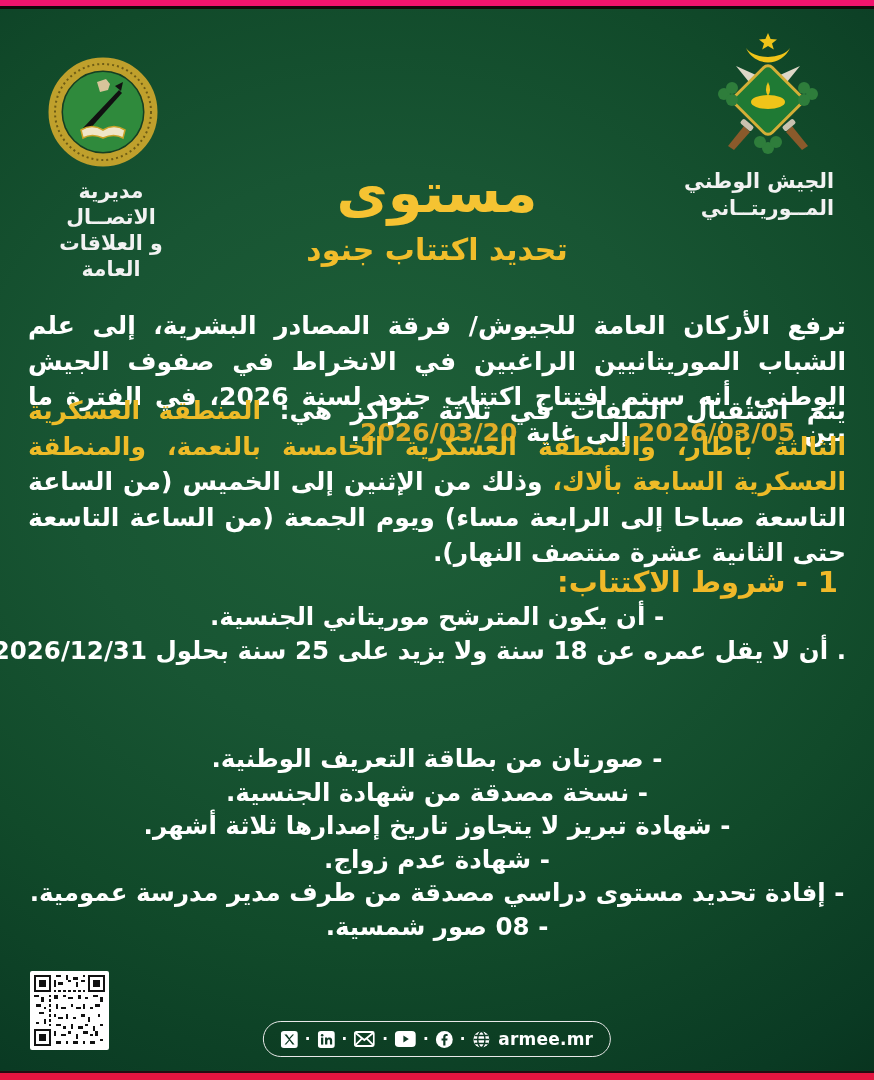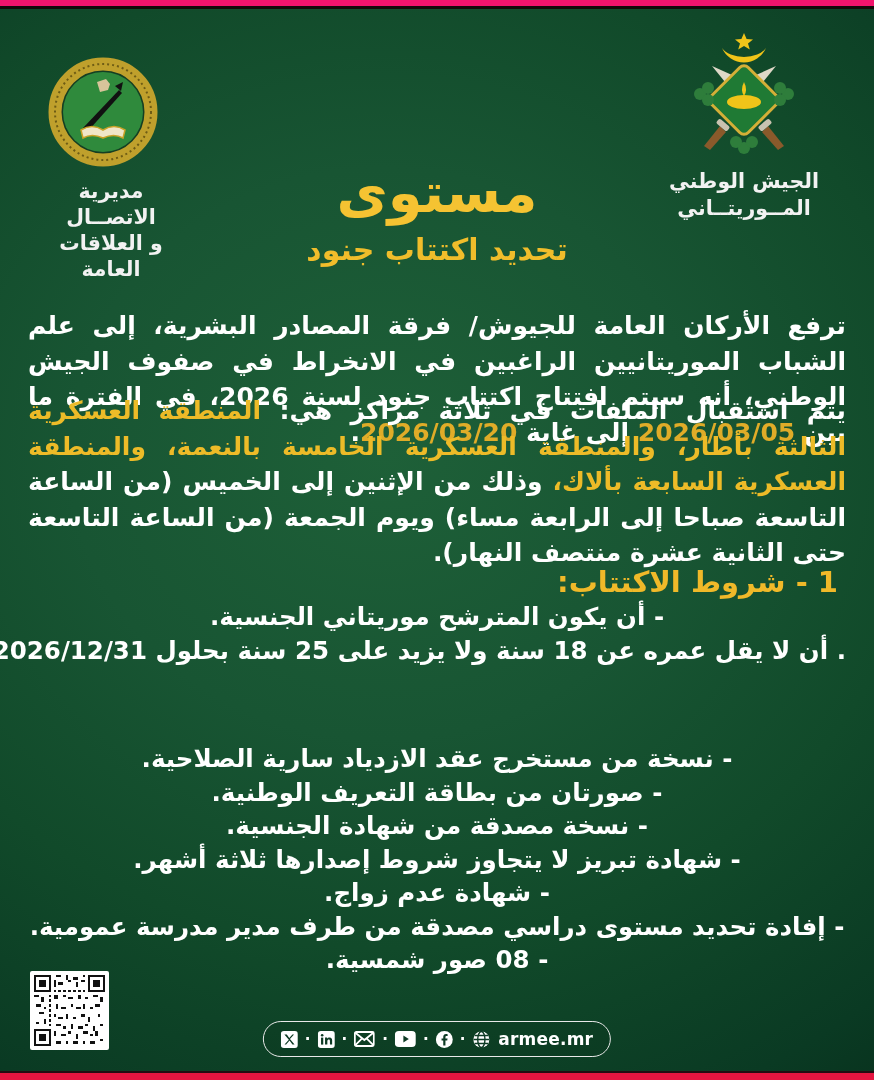--- a/index.html
+++ b/index.html
@@ -8,21 +8,21 @@
     font-family:"DejaVu Sans",sans-serif;font-weight:bold;color:#ffffff;
     background:
       radial-gradient(120% 88% at 44% 42%, #1e6038 0%, #185533 30%, #114a2a 52%, #0a3a23 74%, #052817 94%, #04220f 100%);
     direction:rtl;
   }
   .strip-top{position:absolute;top:0;left:0;right:0;height:6px;background:#f2146d;border-bottom:3px solid #150a0a;}
   .strip-bottom{position:absolute;bottom:0;left:0;right:0;height:7px;background:#e41540;border-top:2px solid #230d12;}
 
   .logo-left{position:absolute;left:22px;top:56px;width:162px;text-align:center;}
   .logo-left .caption{margin-top:6px;font-size:20.5px;line-height:26px;color:#f2f2f2;margin-left:16px;}
-  .logo-right{position:absolute;right:40px;top:30px;width:180px;text-align:center;}
+  .logo-right{position:absolute;right:40px;top:30px;width:180px;}
   .logo-right .caption{margin-top:2px;font-size:20.5px;line-height:27px;color:#f2f2f2;}
 
   .title-block{position:absolute;top:163px;left:0;right:0;text-align:center;}
   .title{font-size:56px;line-height:60px;color:#f5c332;}
   .subtitle{font-size:30px;line-height:38px;color:#f0bd2b;margin-top:8px;}
 
   .para{position:absolute;right:28px;left:28px;margin:0;font-size:25px;line-height:35.5px;
         text-align:justify;text-align-last:right;letter-spacing:0;}
   .p1{top:286px;margin-top:22px;}
   .p2{top:393px;}
@@ -114,24 +114,23 @@
 
   <p class="para p2"><span>يتم استقبال الملفات في ثلاثة مراكز هي: </span><span class="goldspan">المنطقة العسكرية الثالثة بأطار، والمنطقة العسكرية الخامسة بالنعمة، والمنطقة العسكرية السابعة بألاك،</span><span> وذلك من الإثنين إلى الخميس (من الساعة التاسعة صباحا إلى الرابعة مساء) ويوم الجمعة (من الساعة التاسعة حتى الثانية عشرة منتصف النهار).</span></p>
 
   <h2 class="sec-heading sec1">1 - شروط الاكتتاب:</h2>
   <div class="bullet-list list1">
     <div class="bullet">- أن يكون المترشح موريتاني الجنسية.</div>
     <div class="bullet">. أن لا يقل عمره عن 18 سنة ولا يزيد على 25 سنة بحلول 2026/12/31.</div>
   </div>
 
   <div class="bullet-list list2">
-    <div class="bullet">- نسخة من مستخرج عقد الازدياد سارية الصلاحية.</div>
     <div class="bullet">- صورتان من بطاقة التعريف الوطنية.</div>
     <div class="bullet">- نسخة مصدقة من شهادة الجنسية.</div>
-    <div class="bullet">- شهادة تبريز لا يتجاوز شروط إصدارها ثلاثة أشهر.</div>
+    <div class="bullet">- شهادة تبريز لا يتجاوز تاريخ إصدارها ثلاثة أشهر.</div>
     <div class="bullet">- شهادة عدم زواج.</div>
     <div class="bullet">- إفادة تحديد مستوى دراسي مصدقة من طرف مدير مدرسة عمومية.</div>
     <div class="bullet">- 08 صور شمسية.</div>
   </div>
 
   <div class="qr">
     <svg viewBox="0 0 29 29" shape-rendering="crispEdges">
       <rect width="29" height="29" fill="#ffffff"></rect>
       <g fill="#111111">
         <rect x="0" y="0" width="7" height="7"></rect>

